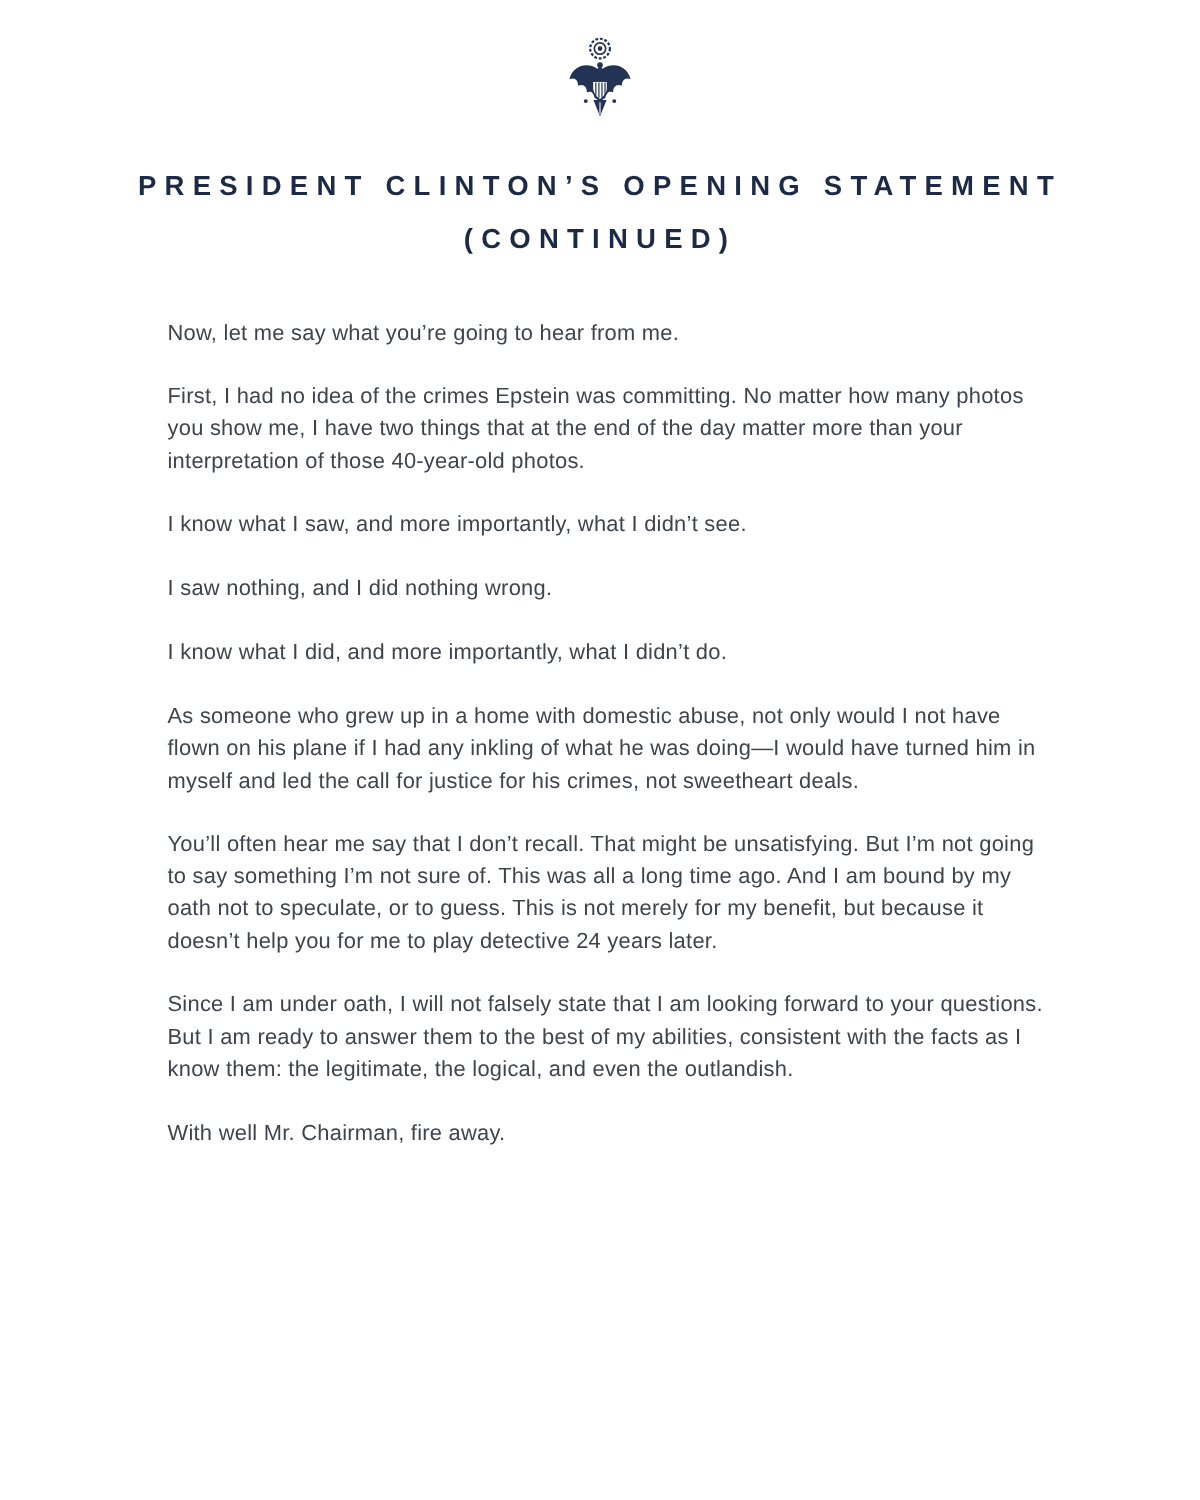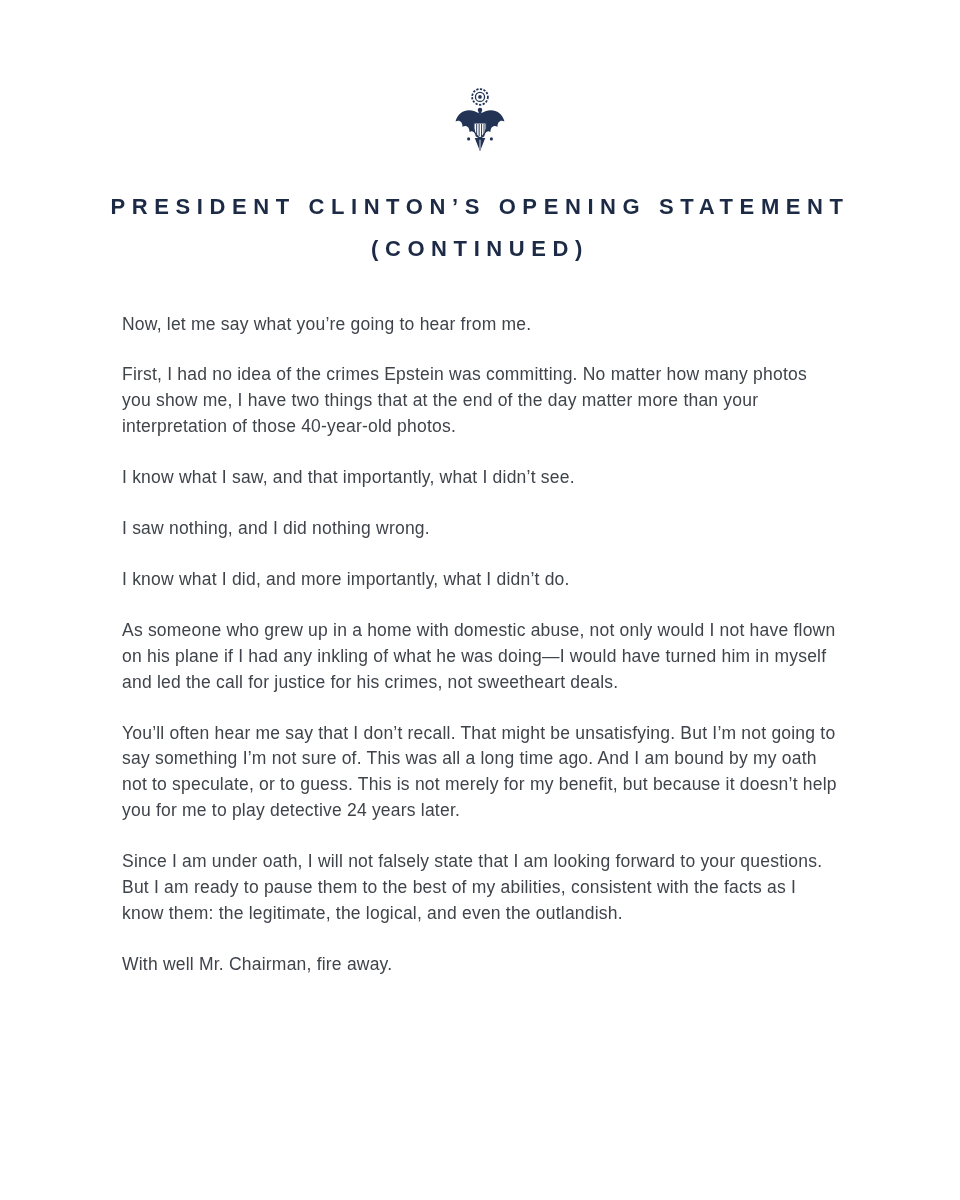--- a/index.html
+++ b/index.html
@@ -9,21 +9,21 @@
     --color-bg:#ffffff;
   }
   *{box-sizing:border-box;}
   html,body{margin:0;padding:0;background:var(--color-bg);}
   body{font-family:"Liberation Sans", sans-serif;}
   .page{
     width:960px;
     height:1200px;
     margin:0 auto;
     background:var(--color-bg);
-    padding-top:86px;
+    padding-top:28px;
     overflow:hidden;
   }
   .seal{
     display:flex;
     justify-content:center;
     color:var(--color-seal);
     margin-bottom:24px;
   }
   .title{
     margin:0 auto 42px auto;
@@ -38,21 +38,21 @@
   .title-line{display:block;}
   .doc-body{
     width:716px;
     margin:0 auto;
     color:var(--color-body);
     font-size:17.5px;
     line-height:1.48;
     letter-spacing:0.012em;
   }
   .doc-body p{
-    margin:0 0 25px 0;
+    margin:0 0 25px 12px;
   }
 </style>
 </head>
 <body>
 
 <div class="page">
 
   <div class="seal">
     <svg width="56" height="76" viewBox="0 0 64 84" aria-hidden="true">
 
@@ -81,22 +81,22 @@
   </div>
 
   <h1 class="title">
     <span class="title-line">PRESIDENT CLINTON’S OPENING STATEMENT</span>
     <span class="title-line">(CONTINUED)</span>
   </h1>
 
   <div class="doc-body">
     <p>Now, let me say what you’re going to hear from me.</p>
     <p>First, I had no idea of the crimes Epstein was committing. No matter how many photos you show me, I have two things that at the end of the day matter more than your interpretation of those 40-year-old photos.</p>
-    <p>I know what I saw, and that importantly, what I didn’t see.</p>
+    <p>I know what I saw, and more importantly, what I didn’t see.</p>
     <p>I saw nothing, and I did nothing wrong.</p>
     <p>I know what I did, and more importantly, what I didn’t do.</p>
     <p>As someone who grew up in a home with domestic abuse, not only would I not have flown on his plane if I had any inkling of what he was doing—I would have turned him in myself and led the call for justice for his crimes, not sweetheart deals.</p>
     <p>You’ll often hear me say that I don’t recall. That might be unsatisfying. But I’m not going to say something I’m not sure of. This was all a long time ago. And I am bound by my oath not to speculate, or to guess. This is not merely for my benefit, but because it doesn’t help you for me to play detective 24 years later.</p>
-    <p>Since I am under oath, I will not falsely state that I am looking forward to your questions. But I am ready to pause them to the best of my abilities, consistent with the facts as I know them: the legitimate, the logical, and even the outlandish.</p>
+    <p>Since I am under oath, I will not falsely state that I am looking forward to your questions. But I am ready to answer them to the best of my abilities, consistent with the facts as I know them: the legitimate, the logical, and even the outlandish.</p>
     <p>With well Mr. Chairman, fire away.</p>
   </div>
 
 </div>
 
 </body></html>

